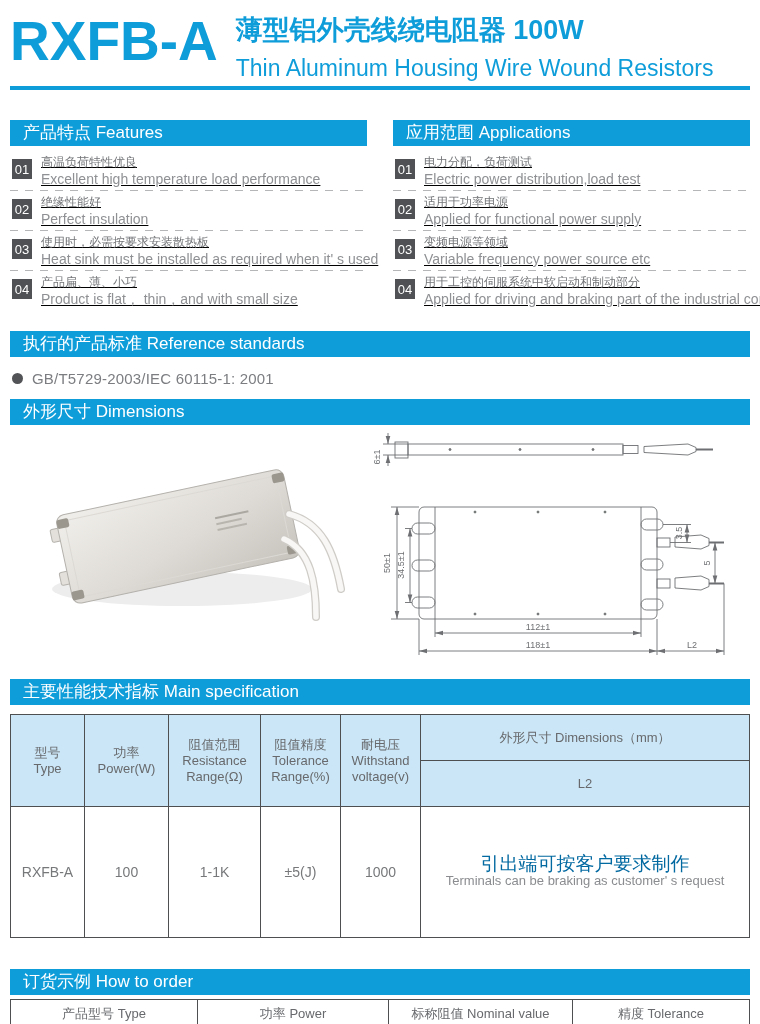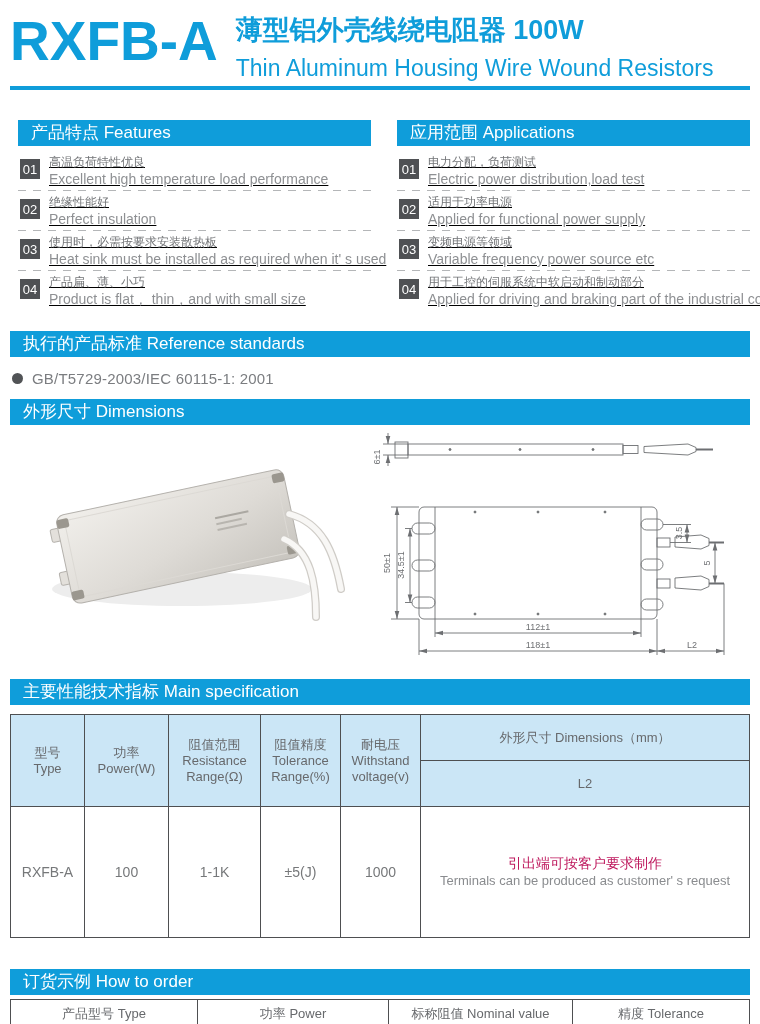--- a/index.html
+++ b/index.html
@@ -22,21 +22,21 @@
   .title-cn{font-size:27px;font-weight:bold;color:var(--accent);line-height:30px;}
   .title-en{font-size:23px;color:var(--accent);line-height:26px;margin-top:10px;}
   .rule{height:4px;background:var(--accent);margin-top:5px;}
 
   
   .bar{background:var(--accent);color:#fff;height:26px;line-height:26px;
        font-size:17px;padding-left:13px;}
   .bar.full{width:100%;}
 
   
-  .cols{display:flex;gap:26px;margin-top:30px;margin-left:8px;}
+  .cols{display:flex;gap:26px;margin-top:30px;}
   .col{flex:1;min-width:0;}
   .items{margin-top:5px;}
   .item{display:flex;gap:9px;padding:4px 0 3px 2px;position:relative;min-height:36px;}
   .item.dashed::after{content:"";position:absolute;left:0;right:0;bottom:0;height:1px;
        background:repeating-linear-gradient(90deg,#b4b6b8 0 8px,transparent 8px 15px);}
   .badge{width:20px;height:20px;background:var(--badge);color:#fff;flex:0 0 20px;
        font-size:13px;font-weight:normal;display:flex;align-items:center;justify-content:center;margin-top:4px;}
   .item-text{min-width:0;text-decoration:underline;}
   .item-text .cn{font-size:12px;color:var(--cntext);line-height:14px;}
   .item-text .en{font-size:14px;color:var(--bodytext);line-height:17px;margin-top:2px;white-space:nowrap;}
@@ -55,21 +55,21 @@
 
   
   .spec-bar{margin-top:20px;}
   table{border-collapse:collapse;width:100%;table-layout:fixed;}
   td{border:1px solid var(--tblborder);text-align:center;vertical-align:middle;}
   .spec-table{margin-top:9px;}
   .spec-table .th{background:var(--thbg);color:#67696c;font-size:13px;line-height:16px;}
   .spec-table .th .l{display:block;}
   .spec-table .hrow td{height:46px;}
   .spec-table .drow td{height:131px;color:#76787a;font-size:14px;}
-  .spec-table .dims-note .cn2{display:block;font-size:14px;color:#be185d;line-height:17px;}
+  .spec-table .dims-note .cn2{display:block;font-size:19px;color:#0369a1;line-height:17px;}
   .spec-table .dims-note .en2{display:block;font-size:13px;color:#8a8c8f;line-height:17px;}
 
   
   .order-bar{margin-top:31px;}
   .order-table{margin-top:4px;}
   .order-table .hrow td{height:29px;color:#67696c;font-size:13px;}
   .order-table .drow td{height:29px;color:#76787a;font-size:14px;}
 </style>
 </head>
 <body>
@@ -323,21 +323,21 @@
         <td class="th">L2</td>
       </tr>
       <tr class="drow">
         <td>RXFB-A</td>
         <td>100</td>
         <td>1-1K</td>
         <td>±5(J)</td>
         <td>1000</td>
         <td class="dims-note">
           <span class="cn2">引出端可按客户要求制作</span>
-          <span class="en2">Terminals can be produced as customer' s request</span>
+          <span class="en2">Terminals can be braking as customer' s request</span>
         </td>
       </tr>
       </tbody>
     </table>
   </div>
 
   <div>
     <div class="bar full order-bar">订货示例  How to order</div>
     <table class="order-table">
       <colgroup>

